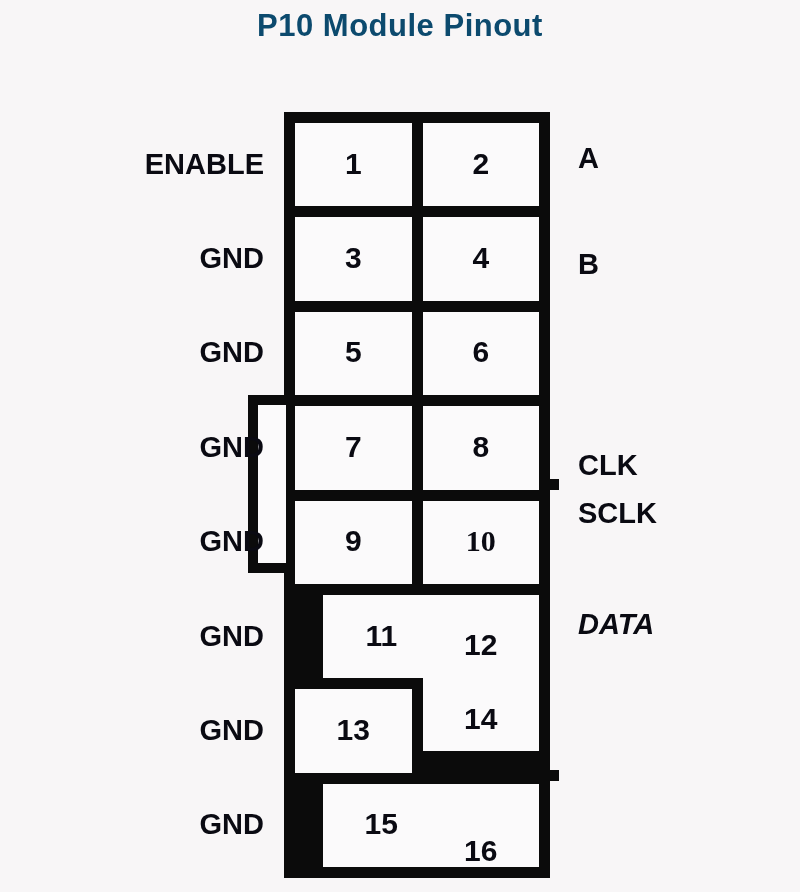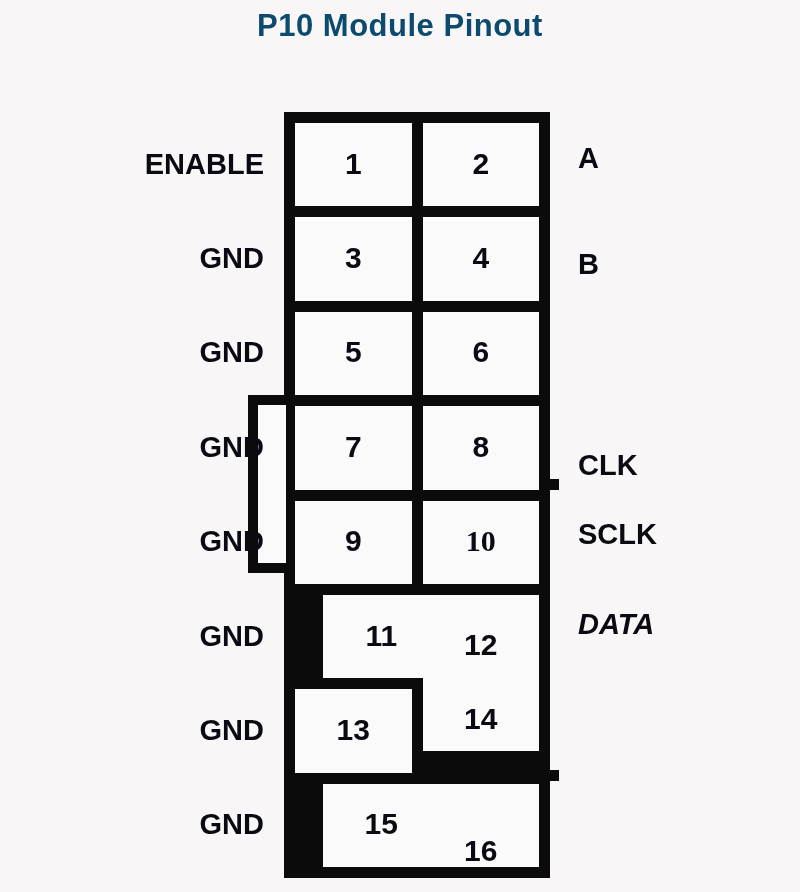--- a/index.html
+++ b/index.html
@@ -189,20 +189,20 @@
     </div>
   <div id="label-layer">
       <div class="side-label left-label" style="top: 149.688px;">ENABLE</div>
       <div class="side-label right-label" style="top: 143.688px;">A</div>
       <div class="side-label left-label" style="top: 244.062px;">GND</div>
       <div class="side-label right-label" style="top: 250.062px;">B</div>
       <div class="side-label left-label" style="top: 338.438px;">GND</div>
       <div class="side-label left-label" style="top: 432.812px;">GND</div>
       <div class="side-label right-label" style="top: 451px;">CLK</div>
       <div class="side-label left-label" style="top: 527.188px;">GND</div>
-      <div class="side-label right-label" style="top: 520px;">SCLK</div>
+      <div class="side-label right-label" style="top: 499px;">SCLK</div>
       <div class="side-label left-label" style="top: 621.562px;">GND</div>
       <div class="side-label right-label" style="top: 610px; font-style: italic;">DATA</div>
       <div class="side-label left-label" style="top: 715.938px;">GND</div>
       <div class="side-label left-label" style="top: 810.312px;">GND</div>
     </div>
 
 </div>
 
 </body></html>

